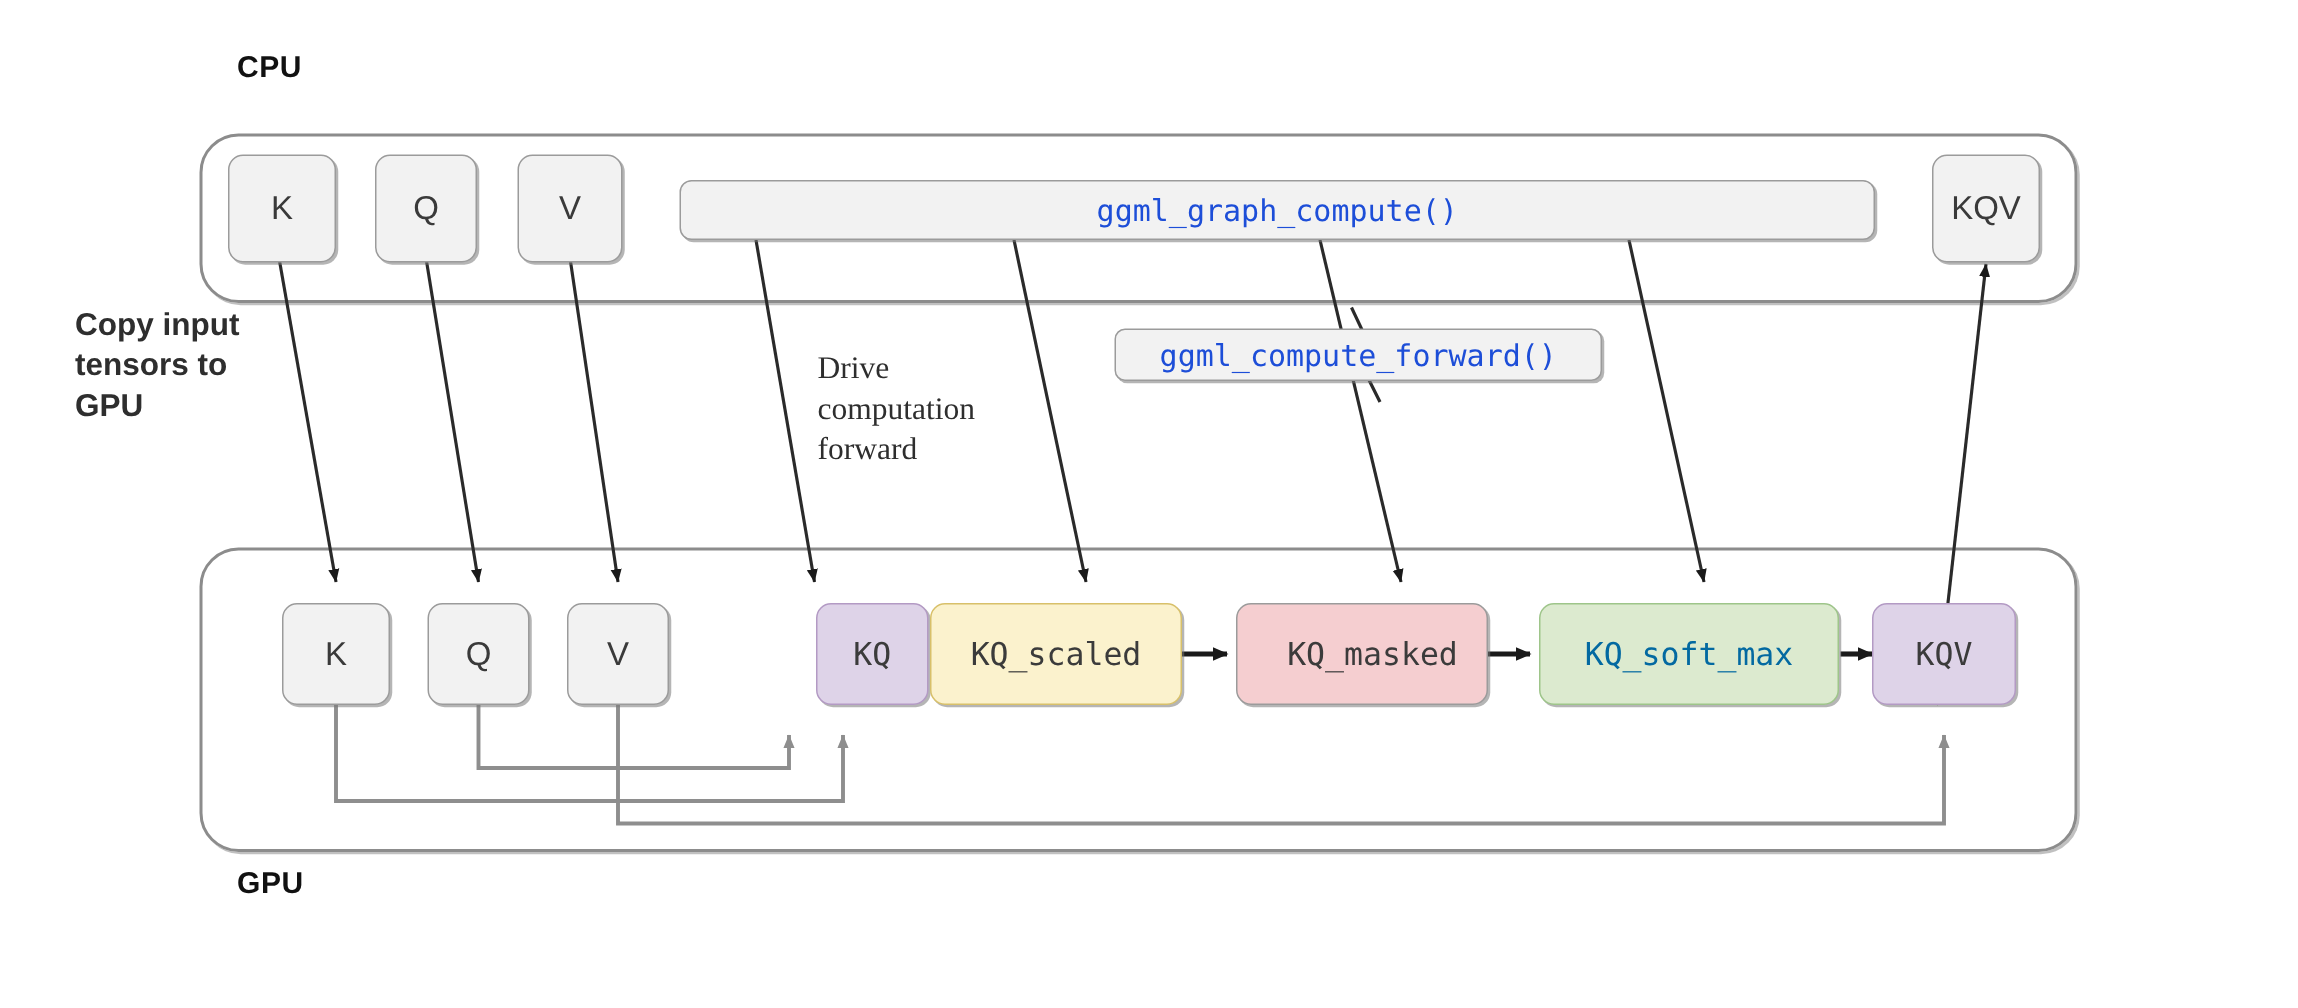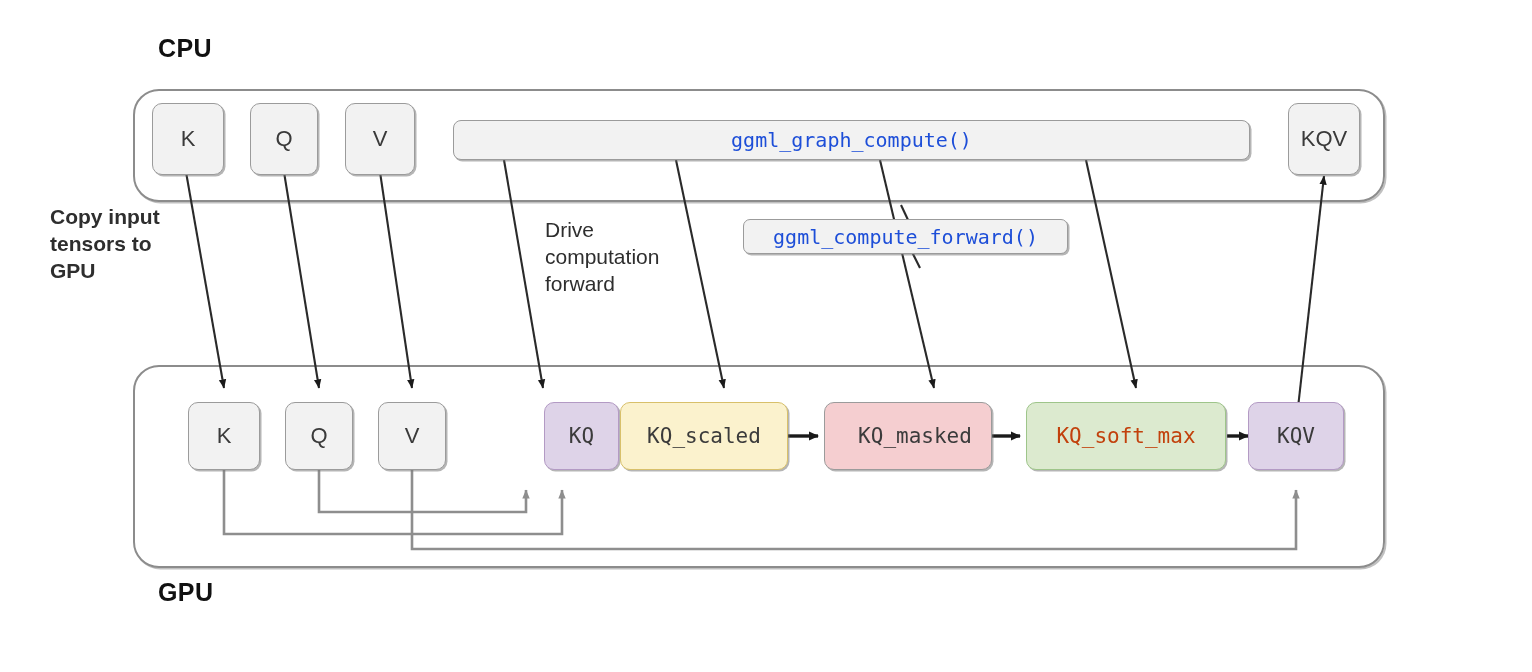--- a/index.html
+++ b/index.html
@@ -66,34 +66,34 @@
     align-items: center;
   }
   .node.pink {
     background: #f5ced0;
     border: 1.6px solid #9b9b9b;
     color: #3b3b3b;
   }
   .node.green {
     background: #dceacf;
     border: 1.6px solid #9ec58a;
-    color: #c2410c;
+    color: #0369a1;
   }
   .container-box {
     position: absolute;
     box-sizing: border-box;
     border: 2px solid #8c8c8c;
     border-radius: 26px;
     background: transparent;
     box-shadow: 1.5px 1.5px 0px rgba(130,130,130,0.5);
   }
   .zone-label {
     position: absolute;
     font-family: "Liberation Sans", sans-serif;
-    font-size: 25px;
+    font-size: 20px;
     font-weight: bold;
     color: #111111;
     letter-spacing: 0.4px;
   }
   .annot {
     position: absolute;
     font-family: "Liberation Sans", sans-serif;
     font-size: 21px;
     line-height: 27px;
     color: #2e2e2e;
@@ -179,21 +179,21 @@
     <span>KQV</span>
   </div>
 
   <div class="node wide-plain" style="left:743px; top:219px; width:325px; height:35px; border-radius:7px;">
     <span>ggml_compute_forward()</span>
   </div>
 
   <div class="annot" style="left:50px; top:203px; width:170px;font-weight:bold;">Copy input
 tensors to
 GPU</div>
-  <div class="annot" style="left:545px; top:216px; width:180px;">Drive
+  <div class="annot" style="left:545px; top:232px; width:180px;font-family:Liberation Serif, serif;">Drive
 computation
 forward</div>
 
   <div class="node plain" style="left:188px; top:402px; width:72px; height:68px;">
     <span>K</span>
   </div>
   <div class="node plain" style="left:285px; top:402px; width:68px; height:68px;">
     <span>Q</span>
   </div>
   <div class="node plain" style="left:378px; top:402px; width:68px; height:68px;">

